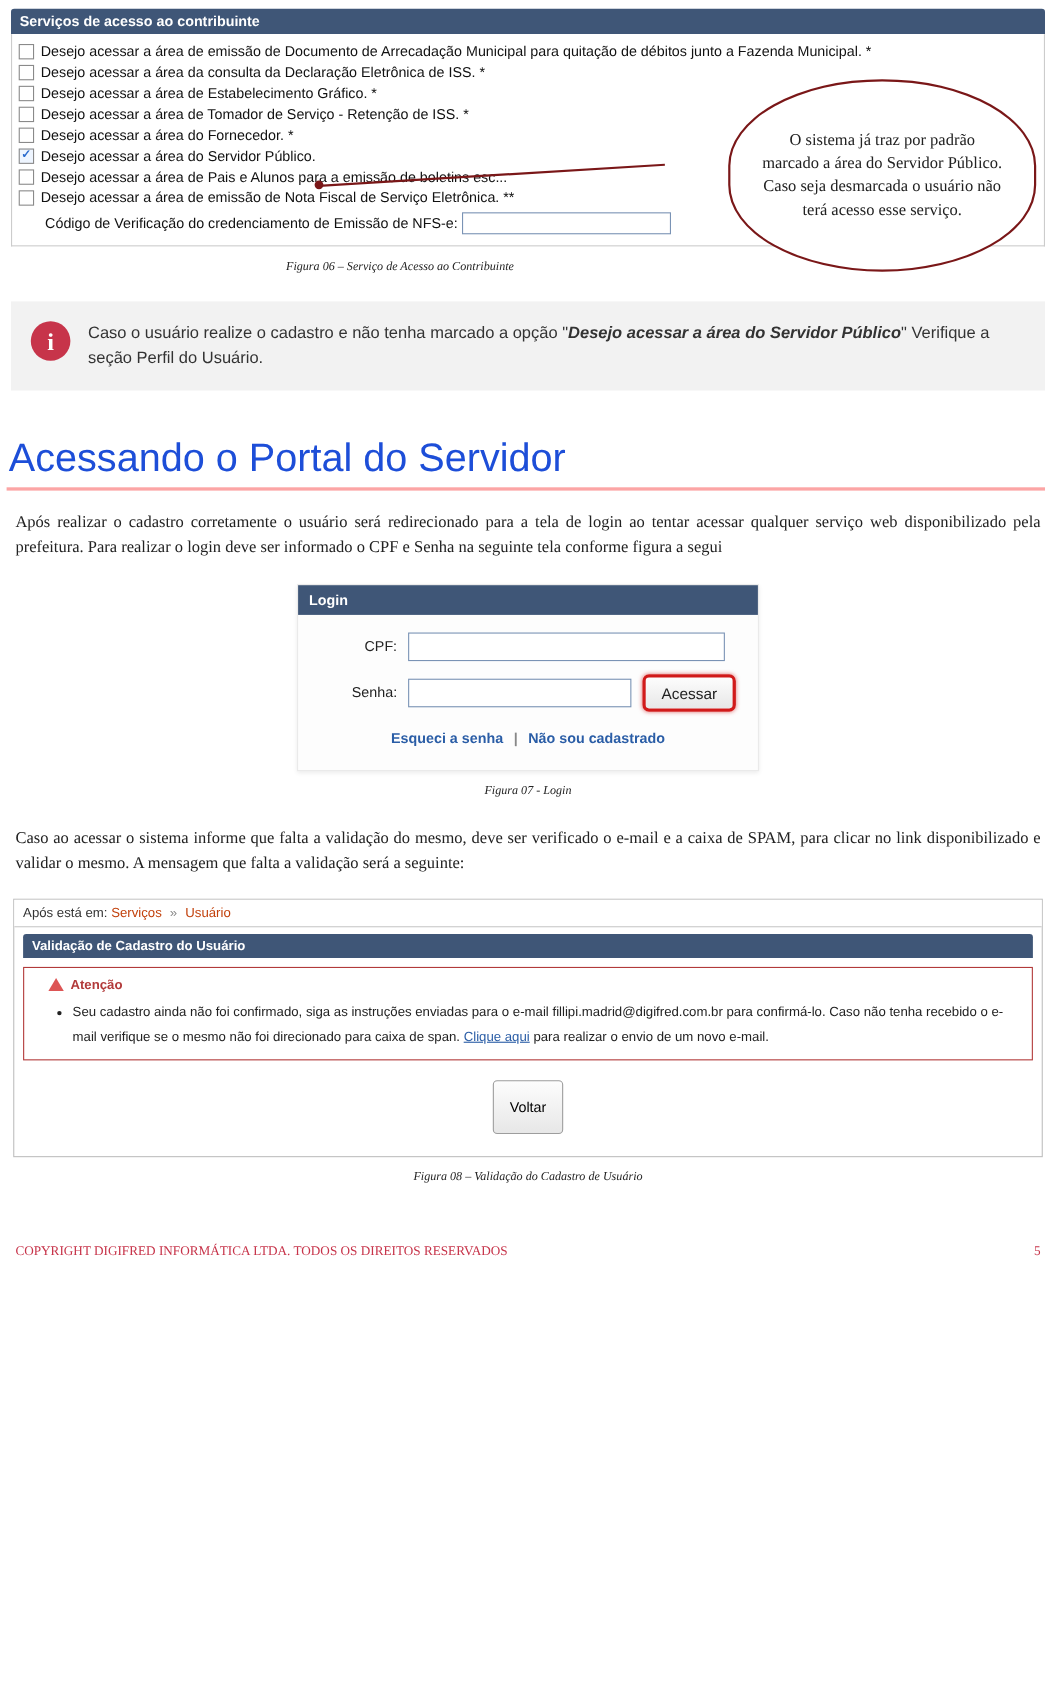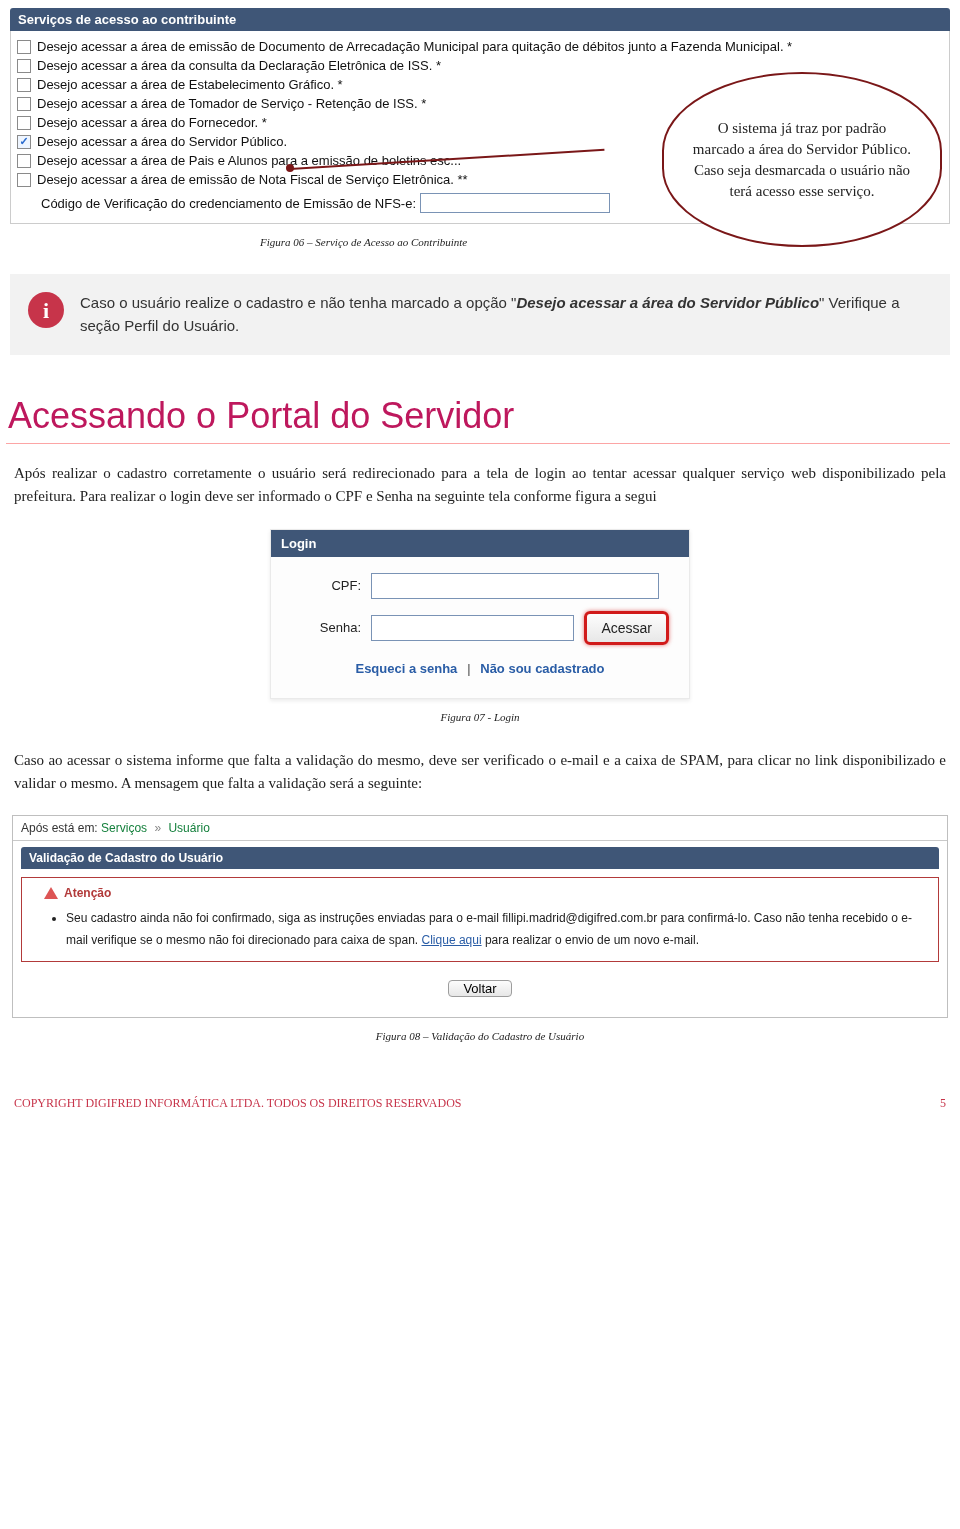--- a/index.html
+++ b/index.html
@@ -118,24 +118,24 @@
     font-weight: bold;
     font-size: 22px;
     display: flex; align-items: center; justify-content: center;
   }
   .info-box strong.em { font-style: italic; font-weight: bold; }
 
   
   .h1 {
     font-family: "Segoe UI Light", "Segoe UI", Arial, sans-serif;
     font-weight: 300;
-    color: #be185d;
+    color: #1d4ed8;
     font-size: 36px;
     padding: 10px 10px 6px 2px;
-    border-bottom: 1px solid #fca5a5;
+    border-bottom: 3px solid #fca5a5;
     margin: 0 10px 18px 6px;
   }
 
   
   .para {
     font-family: Georgia, serif;
     font-size: 15px;
     line-height: 1.55;
     color: #222;
     padding: 0 14px;
@@ -194,21 +194,21 @@
     border: 1px solid #bfbfbf;
     background: #fff;
     font: 12px Arial, sans-serif;
   }
   .breadcrumb {
     background: #fff;
     border-bottom: 1px solid #c9c9c9;
     padding: 5px 8px;
     color: #333;
   }
-  .breadcrumb a { color: #15803d; text-decoration: none; }
+  .breadcrumb a { color: #c2410c; text-decoration: none; }
   .breadcrumb .sep2 { color: #888; padding: 0 4px; }
   .valid-inner { padding: 0 8px 16px 8px; }
   .valid-header {
     background: #3f5677;
     color: #fff;
     font-weight: bold;
     padding: 4px 8px;
     margin-top: 6px;
     border-top-left-radius: 3px;
     border-top-right-radius: 3px;
@@ -235,21 +235,21 @@
     display: inline-block;
   }
   .alert-body { padding-left: 14px; line-height: 1.8; }
   .alert-body .bullet { display: list-item; list-style: disc; margin-left: 8px; }
   .alert-body a { color: #2a5da6; text-decoration: underline; }
   .btn-voltar-wrap { text-align: center; padding: 6px 0 4px 0; }
   .btn-voltar {
     background: linear-gradient(#fdfdfd,#e7e7e7);
     border: 1px solid #9d9d9d;
     border-radius: 4px;
-    padding: 0 14px;
+    padding: 16px 14px;
     font: 13px Arial, sans-serif;
     cursor: pointer;
   }
 
   
   .footer {
     padding: 28px 14px 6px 14px;
     font-family: Georgia, serif;
     font-size: 12px;
     color: #c7344a;

